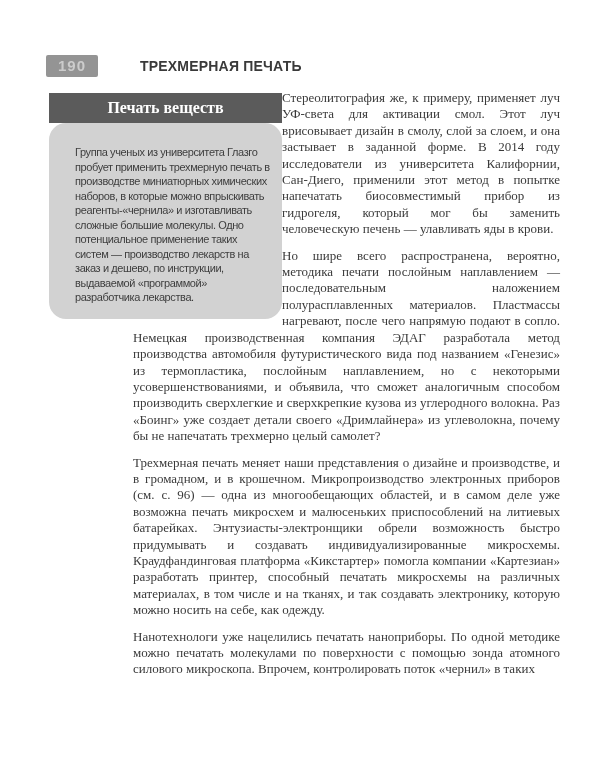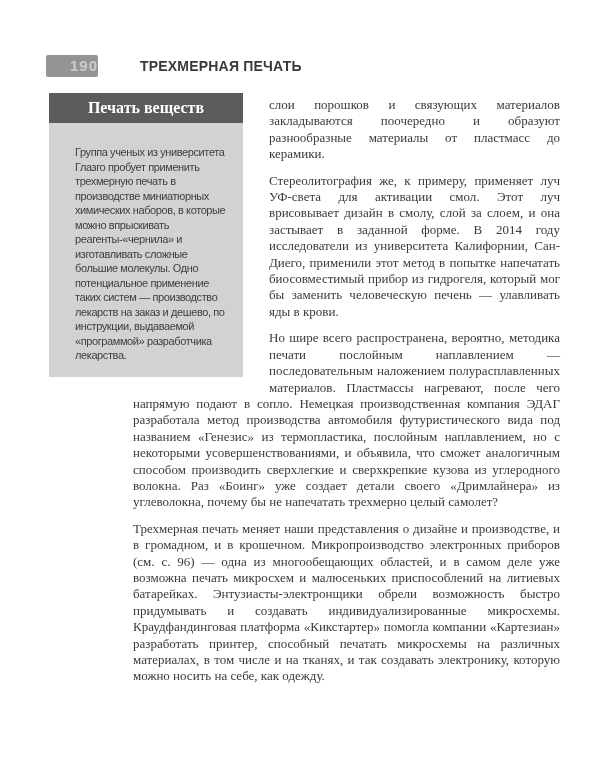--- a/index.html
+++ b/index.html
@@ -14,44 +14,44 @@
     position:relative;overflow:hidden;
   }
   .page-header{
     position:absolute;left:46px;top:55px;
     display:flex;align-items:center;gap:9px;
   }
   .page-badge{
     display:inline-block;width:52px;height:22px;border-radius:2px;
     background:var(--badge-bg);color:var(--badge-fg);
     font:bold 15px/22px "Liberation Sans","DejaVu Sans",sans-serif;
-    text-align:right;letter-spacing:1px;
+    text-align:center;letter-spacing:1px;
   }
   .chapter-title{
     font:bold 14px/22px "Liberation Sans","DejaVu Sans",sans-serif;
     color:var(--ink);letter-spacing:0.2px;margin-left:33px;
   }
   .content{
     position:absolute;left:133px;top:90px;width:427px;
   }
   .sidebar{
-    float:left;width:194px;
-    margin:3px 26px 10px -84px;
+    float:left;width:233px;
+    margin:3px 0 10px -84px;
   }
   .sidebar-title{
     background:var(--panel-header-bg);color:var(--panel-header-fg);
     font:bold 16px/30px "Liberation Serif","DejaVu Serif",serif;
     text-align:center;height:30px;
   }
   .sidebar-body{
     background:var(--panel-bg);color:var(--panel-ink);
     padding:22px 12px 14px 26px;
     font:11px/14.5px "Liberation Sans","DejaVu Sans",sans-serif;
     letter-spacing:-0.4px;
-    hyphens:auto;-webkit-hyphens:auto;
+    hyphens:auto;border-radius:17px;-webkit-hyphens:auto;
   }
   .para{
     font-size:13px;line-height:16.4px;color:var(--ink);
     text-align:justify;margin:0 0 10px 0;
     hyphens:auto;-webkit-hyphens:auto;
   }
   .para.first{margin-top:7px;}
   .section-heading{
     font:bold 15px/19px "Liberation Sans","DejaVu Sans",sans-serif;
     color:var(--heading);letter-spacing:-0.3px;
@@ -65,19 +65,19 @@
   <span class="page-badge">190</span>
   <span class="chapter-title">ТРЕХМЕРНАЯ ПЕЧАТЬ</span>
 </header>
 
 <main class="content">
   <aside class="sidebar">
     <div class="sidebar-title">Печать веществ</div>
     <div class="sidebar-body">Группа ученых из университета Глазго пробует применить трехмерную печать в производстве миниатюрных химических наборов, в которые можно впрыскивать реагенты-«чернила» и изготавливать сложные большие молекулы. Одно потенциальное применение таких систем — производство лекарств на заказ и дешево, по инструкции, выдаваемой «программой» разработчика лекарства.</div>
   </aside>
 
-  <p class="para first">слои порошков и связующих материалов закладываются поочередно и образуют разнообразные материалы от пластмасс до керамики.</p>
   <p class="para">Стереолитография же, к примеру, применяет луч УФ-света для активации смол. Этот луч врисовывает дизайн в смолу, слой за слоем, и она застывает в заданной форме. В 2014 году исследователи из университета Калифорнии, Сан-Диего, применили этот метод в попытке напечатать биосовместимый прибор из гидрогеля, который мог бы заменить человеческую печень — улавливать яды в крови.</p>
   <p class="para">Но шире всего распространена, вероятно, методика печати послойным наплавлением — последовательным наложением полурасплавленных материалов. Пластмассы нагревают, после чего напрямую подают в сопло. Немецкая производственная компания ЭДАГ разработала метод производства автомобиля футуристического вида под названием «Генезис» из термопластика, послойным наплавлением, но с некоторыми усовершенствованиями, и объявила, что сможет аналогичным способом производить сверхлегкие и сверхкрепкие кузова из углеродного волокна. Раз «Боинг» уже создает детали своего «Дримлайнера» из углеволокна, почему бы не напечатать трехмерно целый самолет?</p>
 
 
   <p class="para">Трехмерная печать меняет наши представления о дизайне и производстве, и в громадном, и в крошечном. Микропроизводство электронных приборов (см. с. 96) — одна из многообещающих областей, и в самом деле уже возможна печать микросхем и малюсеньких приспособлений на литиевых батарейках. Энтузиасты-электронщики обрели возможность быстро придумывать и создавать индивидуализированные микросхемы. Краудфандинговая платформа «Кикстартер» помогла компании «Картезиан» разработать принтер, способный печатать микросхемы на различных материалах, в том числе и на тканях, и так создавать электронику, которую можно носить на себе, как одежду.</p>
+  <p class="para">Нанотехнологи уже нацелились печатать наноприборы. По одной методике можно печатать молекулами по поверхности с помощью зонда атомного силового микроскопа. Впрочем, контролировать поток «чернил» в таких</p>
 </main>
 
 </body></html>

